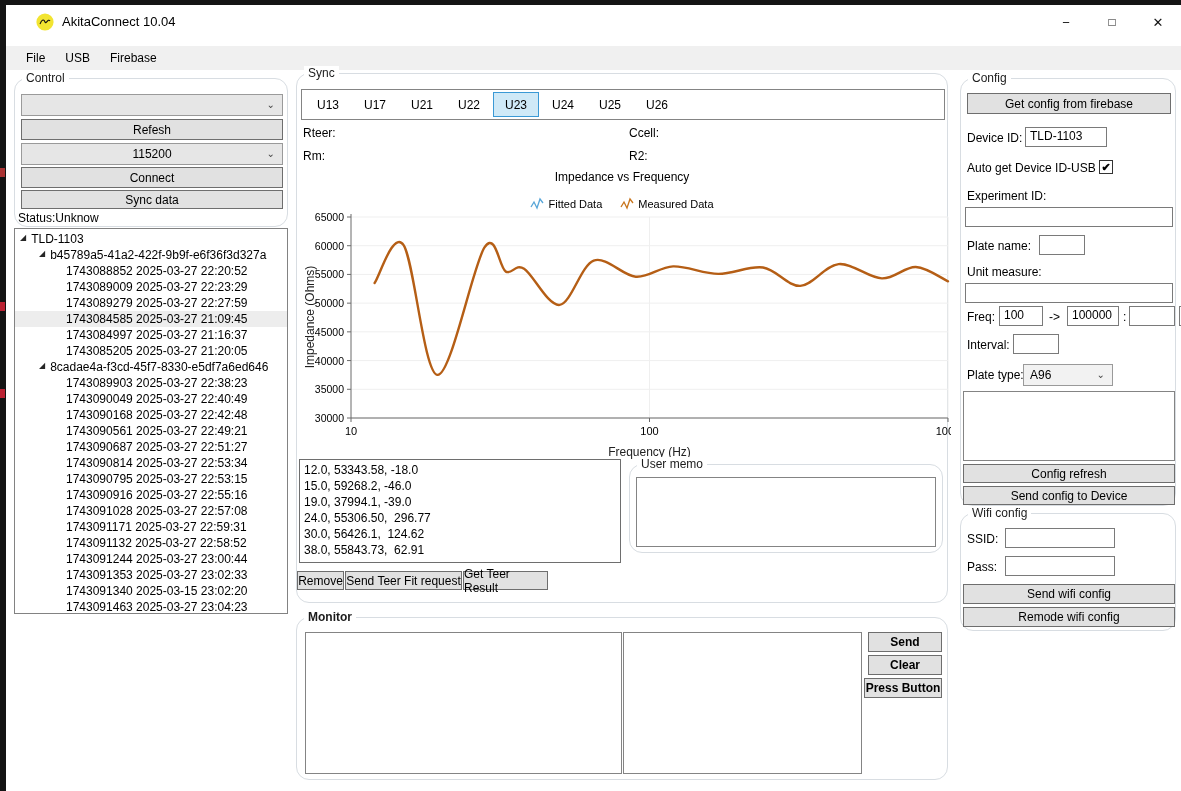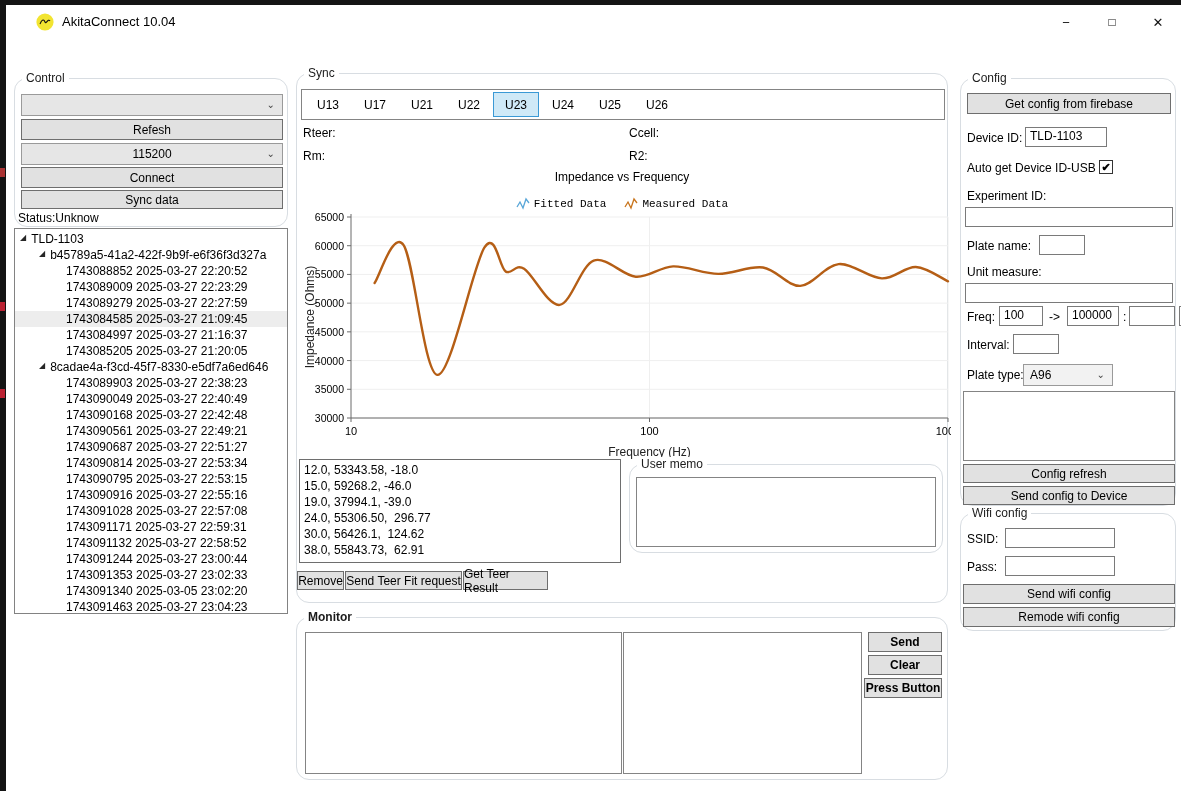--- a/index.html
+++ b/index.html
@@ -40,21 +40,21 @@
   .tree-row{height:16px;line-height:16px;font-size:12px;white-space:nowrap;display:flex;align-items:center;}
   .tree-row.hl{background:#ededed;}
   .twisty{font-size:8px;color:#262626;margin-right:5px;transform:translateY(-1px);}
 
   
   .tabstrip{position:absolute;border:1px solid #848484;box-sizing:border-box;background:#fff;display:flex;align-items:center;padding-left:3px;}
   .tab{width:46px;height:25px;display:flex;align-items:center;justify-content:center;font-size:12px;box-sizing:border-box;margin-right:1px;}
   .tab.selected{background:#cfe9f7;border:1px solid #3a99d5;}
 
   .chart-title{position:absolute;width:100%;text-align:center;font-size:12px;}
-  .legend{position:absolute;width:100%;display:flex;justify-content:center;gap:18px;font-size:11px;font-family:Liberation Mono, monospace;}
+  .legend{position:absolute;width:100%;display:flex;justify-content:center;gap:18px;font-size:11px;}
   .legend-item{display:flex;align-items:center;gap:4px;}
   .ylabel-anchor{position:absolute;width:0;height:0;}
   .ylabel-anchor span{position:absolute;transform:translate(-50%,-50%) rotate(-90deg);white-space:nowrap;font-size:12px;color:#222;}
 
   .listbox{position:absolute;border:1px solid #6e6e6e;box-sizing:border-box;background:#fff;font-size:12px;padding:2px 4px;overflow:hidden;}
   .meas-row{height:16px;line-height:16px;white-space:pre;}
 
   .memo-box{position:absolute;border:1px solid #848484;background:#fff;box-sizing:border-box;}
   .mon-box{position:absolute;border:1px solid #848484;background:#fff;box-sizing:border-box;}
 
@@ -77,20 +77,25 @@
         <path d="M4,11 C6,6 8,6 9,9 C10,12 12,5 14,8" stroke="#111" stroke-width="1.1" fill="none"></path>
       </svg>
       <div class="title-text">AkitaConnect 10.04</div>
       <div class="win-controls">
         <div class="win-btn">−</div>
         <div class="win-btn max">□</div>
         <div class="win-btn">✕</div>
       </div>
     </div>
 
+    <div class="menubar" id="menubar">
+        <div class="menu-item">File</div>
+        <div class="menu-item">USB</div>
+        <div class="menu-item">Firebase</div>
+      </div>
 
     <div class="group" style="left:8px;top:73px;width:274px;height:149px;">
       <div class="glabel">Control</div>
       <div class="combo" style="left:6px;top:15px;width:262px;height:22px;">
         <span></span>
         <span class="chev">⌄</span>
       </div>
       <div class="btn" style="left:6px;top:40px;width:262px;height:21px;">Refesh</div>
       <div class="combo" style="left:6px;top:64px;width:262px;height:22px;">
         <span>115200</span>
@@ -165,21 +170,21 @@
         <div class="tree-row" style="padding-left: 51px;">
           <span>1743091132 2025-03-27 22:58:52</span>
         </div>
         <div class="tree-row" style="padding-left: 51px;">
           <span>1743091244 2025-03-27 23:00:44</span>
         </div>
         <div class="tree-row" style="padding-left: 51px;">
           <span>1743091353 2025-03-27 23:02:33</span>
         </div>
         <div class="tree-row" style="padding-left: 51px;">
-          <span>1743091340 2025-03-05 23:02:20</span>
+          <span>1743091340 2025-03-15 23:02:20</span>
         </div>
         <div class="tree-row" style="padding-left: 51px;">
           <span>1743091463 2025-03-27 23:04:23</span>
         </div>
       </div>
 
     <div class="group" style="left:290px;top:68px;width:652px;height:530px;">
       <div class="glabel">Sync</div>
 
       <div class="tabstrip" id="tabstrip" style="left:4px;top:15px;width:644px;height:31px;">

